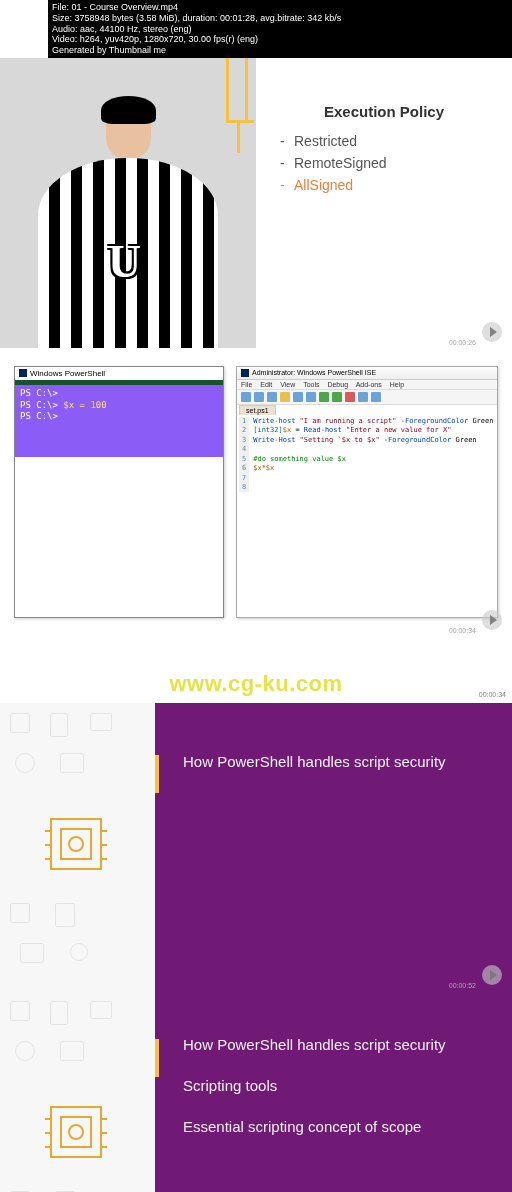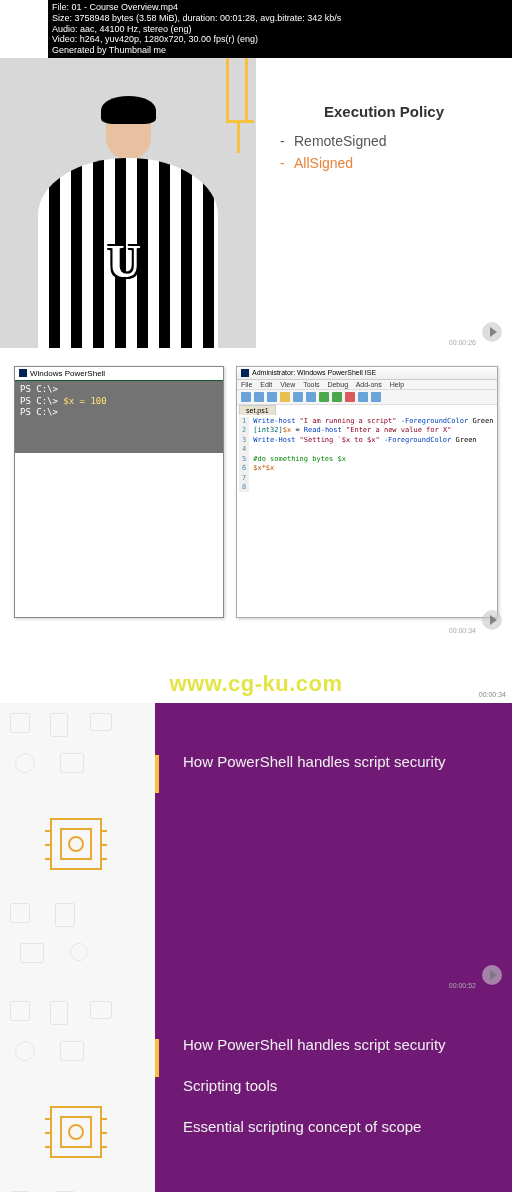--- a/index.html
+++ b/index.html
@@ -23,23 +23,23 @@
   .exec-list { list-style: none; padding-left: 18px; }
   .exec-list li { font-size: 14px; color: #555; padding: 3px 0; position: relative; }
   .exec-list li::before { content: '-'; position: absolute; left: -14px; }
   .exec-list li.highlight { color: #e8833a; }
   .play-btn { position: absolute; bottom: 6px; right: 10px; width: 20px; height: 20px; border-radius: 50%; background: rgba(200,200,200,0.6); display: flex; align-items: center; justify-content: center; }
   .play-btn::after { content: ''; border-left: 7px solid rgba(120,120,120,0.9); border-top: 5px solid transparent; border-bottom: 5px solid transparent; margin-left: 2px; }
   .timestamp { position: absolute; bottom: 2px; right: 36px; font-size: 7px; color: #aaa; }
   
   .slide2 { width: 512px; height: 288px; background: #fff; padding: 18px 14px; position: relative; display: flex; gap: 12px; }
   .ps-window { width: 210px; border: 1px solid #888; box-shadow: 1px 1px 3px rgba(0,0,0,0.2); }
-  .ps-titlebar { background: #fff; font-size: 8px; padding: 2px 4px; border-bottom: 1px solid #14532d; display:flex; align-items:center; gap:3px; }
+  .ps-titlebar { background: #fff; font-size: 8px; padding: 2px 4px; border-bottom: 5px solid #14532d; display:flex; align-items:center; gap:3px; }
   .ps-icon { width:8px; height:8px; background:#012456; display:inline-block; }
-  .ps-body { background: #737373; color: #fff; font-family: Consolas, monospace; font-size: 9px; padding: 3px 5px; height: 72px; line-height: 1.3; }
+  .ps-body { background: #8b5cf6; color: #fff; font-family: Consolas, monospace; font-size: 9px; padding: 3px 5px; height: 72px; line-height: 1.3; }
   .ps-prompt { color: #fff; }
   .ps-var { color: #ffe36e; }
   
   .ise-window { flex: 1; border: 1px solid #aaa; box-shadow: 1px 1px 3px rgba(0,0,0,0.2); font-size: 7px; }
   .ise-titlebar { background: linear-gradient(#fdfdfd,#eee); padding: 2px 4px; border-bottom: 1px solid #ccc; display:flex; align-items:center; gap:3px; }
   .ise-menu { background: #f5f5f5; padding: 1px 4px; font-size: 7px; color: #333; border-bottom: 1px solid #ddd; }
   .ise-menu span { margin-right: 6px; }
   .ise-toolbar { background: #f5f5f5; padding: 2px 4px; border-bottom: 1px solid #ddd; display:flex; gap:3px; }
   .tb-ico { width:10px; height:10px; background:#6aa3d8; border-radius:1px; }
   .tb-ico.g { background:#4aa84a; }
@@ -93,20 +93,21 @@
     <div class="referee-body">
       <div class="shirt"></div>
       <div class="head"></div>
       <div class="cap"></div>
       <div class="letter-u">U</div>
     </div>
   </div>
   <div class="slide1-content">
     <div class="exec-title">Execution Policy</div>
     <ul class="exec-list">
+      <li>Restricted</li>
       <li>RemoteSigned</li>
       <li class="highlight">AllSigned</li>
     </ul>
   </div>
   <div class="play-btn"></div>
   <div class="timestamp">00:00:26</div>
 </div>
 
 <div class="slide2">
   <div class="ps-window">
@@ -157,21 +158,21 @@
         <div>5</div>
         <div>6</div>
         <div>7</div>
         <div>8</div>
       </div>
       <div class="ise-code">
         <div><span class="c-blue">Write-host </span><span class="c-darkred">"I am running a script"</span><span class="c-blue"> -ForegroundColor </span><span>Green</span></div>
         <div><span class="c-teal">[int32]</span><span class="c-orange">$x</span><span> = </span><span class="c-blue">Read-host </span><span class="c-darkred">"Enter a new value for X"</span></div>
         <div><span class="c-blue">Write-Host </span><span class="c-darkred">"Setting `$x to $x"</span><span class="c-blue"> -ForegroundColor </span><span>Green</span></div>
         <div>&nbsp;</div>
-        <div><span class="c-green">#do something bytes $x</span></div>
+        <div><span class="c-green">#do something value $x</span></div>
         <div><span class="c-orange">$x*$x</span></div>
         <div>&nbsp;</div>
         <div>&nbsp;</div>
       </div>
     </div>
   </div>
   <div class="play-btn" style="bottom:6px"></div>
   <div class="timestamp" style="bottom:2px">00:00:34</div>
 </div>
 

